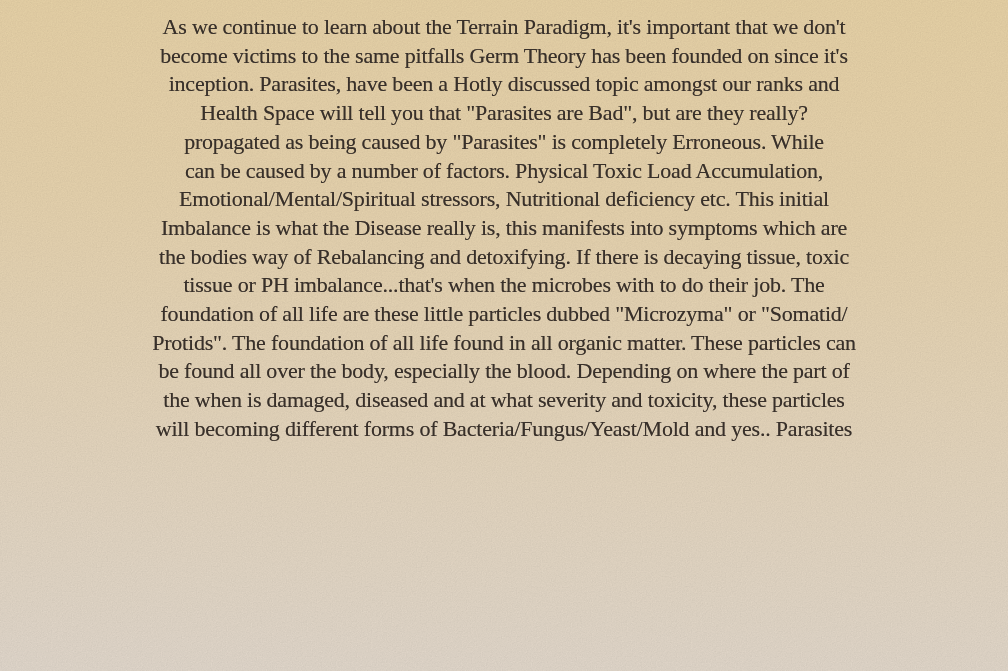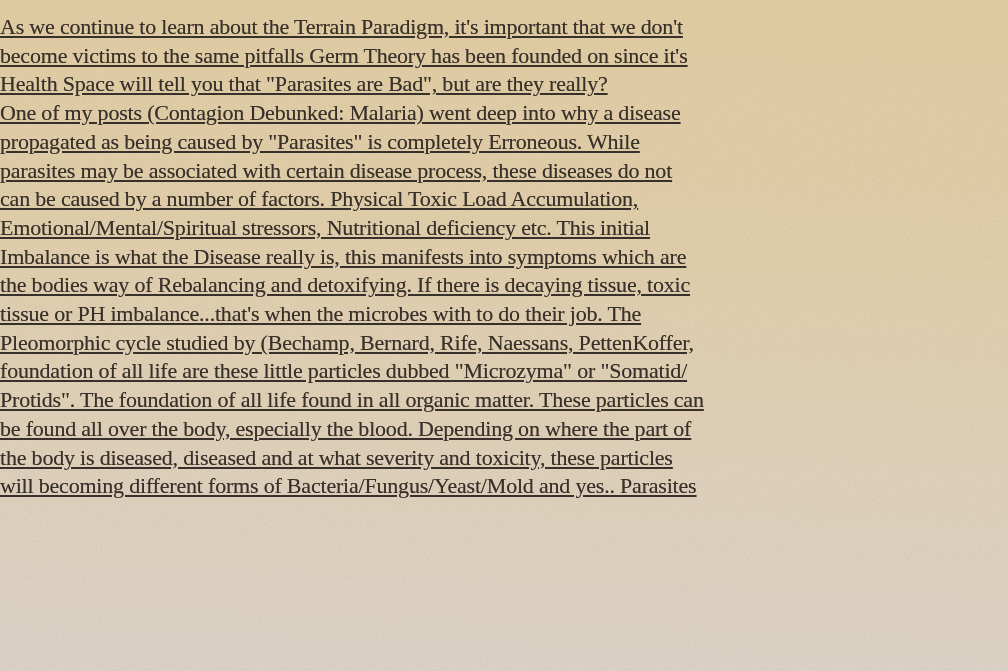--- a/index.html
+++ b/index.html
@@ -24,55 +24,53 @@
     position: absolute;
     inset: 0;
     opacity: 0.13;
     pointer-events: none;
   }
   .text-block {
     position: absolute;
     left: 0;
     right: 0;
     top: 13px;
+    text-align: center;
     color: var(--text-color, #38302a);
     font-size: 22px;
     line-height: 28.7px;
     letter-spacing: -0.2px;
     text-shadow: 0 0 0.4px rgba(56, 48, 42, 0.55);
-    text-decoration: underline;
   }
   .text-line {
     white-space: nowrap;
   }
 </style>
 </head>
 <body>
 
 <div class="page">
   <svg class="grain" width="1008" height="671" xmlns="http://www.w3.org/2000/svg">
     <filter id="paperNoise">
       <feTurbulence type="fractalNoise" baseFrequency="0.8" numOctaves="2" stitchTiles="stitch"></feTurbulence>
       <feColorMatrix type="matrix" values="0 0 0 0 0  0 0 0 0 0  0 0 0 0 0  0.33 0.33 0.33 0 0"></feColorMatrix>
     </filter>
     <rect width="100%" height="100%" filter="url(#paperNoise)"></rect>
   </svg>
 
   <div class="text-block">
       <div class="text-line">As we continue to learn about the Terrain Paradigm, it's important that we don't</div>
       <div class="text-line">become victims to the same pitfalls Germ Theory has been founded on since it's</div>
+      <div class="text-line">inception. Parasites, have been a Hotly discussed topic amongst our ranks and</div>
       <div class="text-line">Health Space will tell you that "Parasites are Bad", but are they really?</div>
-      <div class="text-line">One of my posts (Contagion Debunked: Malaria) went deep into why a disease</div>
       <div class="text-line">propagated as being caused by "Parasites" is completely Erroneous. While</div>
-      <div class="text-line">parasites may be associated with certain disease process, these diseases do not</div>
       <div class="text-line">can be caused by a number of factors. Physical Toxic Load Accumulation,</div>
       <div class="text-line">Emotional/Mental/Spiritual stressors, Nutritional deficiency etc. This initial</div>
       <div class="text-line">Imbalance is what the Disease really is, this manifests into symptoms which are</div>
       <div class="text-line">the bodies way of Rebalancing and detoxifying. If there is decaying tissue, toxic</div>
       <div class="text-line">tissue or PH imbalance...that's when the microbes with to do their job. The</div>
-      <div class="text-line">Pleomorphic cycle studied by (Bechamp, Bernard, Rife, Naessans, PettenKoffer,</div>
       <div class="text-line">foundation of all life are these little particles dubbed "Microzyma" or "Somatid/</div>
       <div class="text-line">Protids". The foundation of all life found in all organic matter. These particles can</div>
       <div class="text-line">be found all over the body, especially the blood. Depending on where the part of</div>
-      <div class="text-line">the body is diseased, diseased and at what severity and toxicity, these particles</div>
+      <div class="text-line">the when is damaged, diseased and at what severity and toxicity, these particles</div>
       <div class="text-line">will becoming different forms of Bacteria/Fungus/Yeast/Mold and yes.. Parasites</div>
     </div>
 </div>
 
 </body></html>

